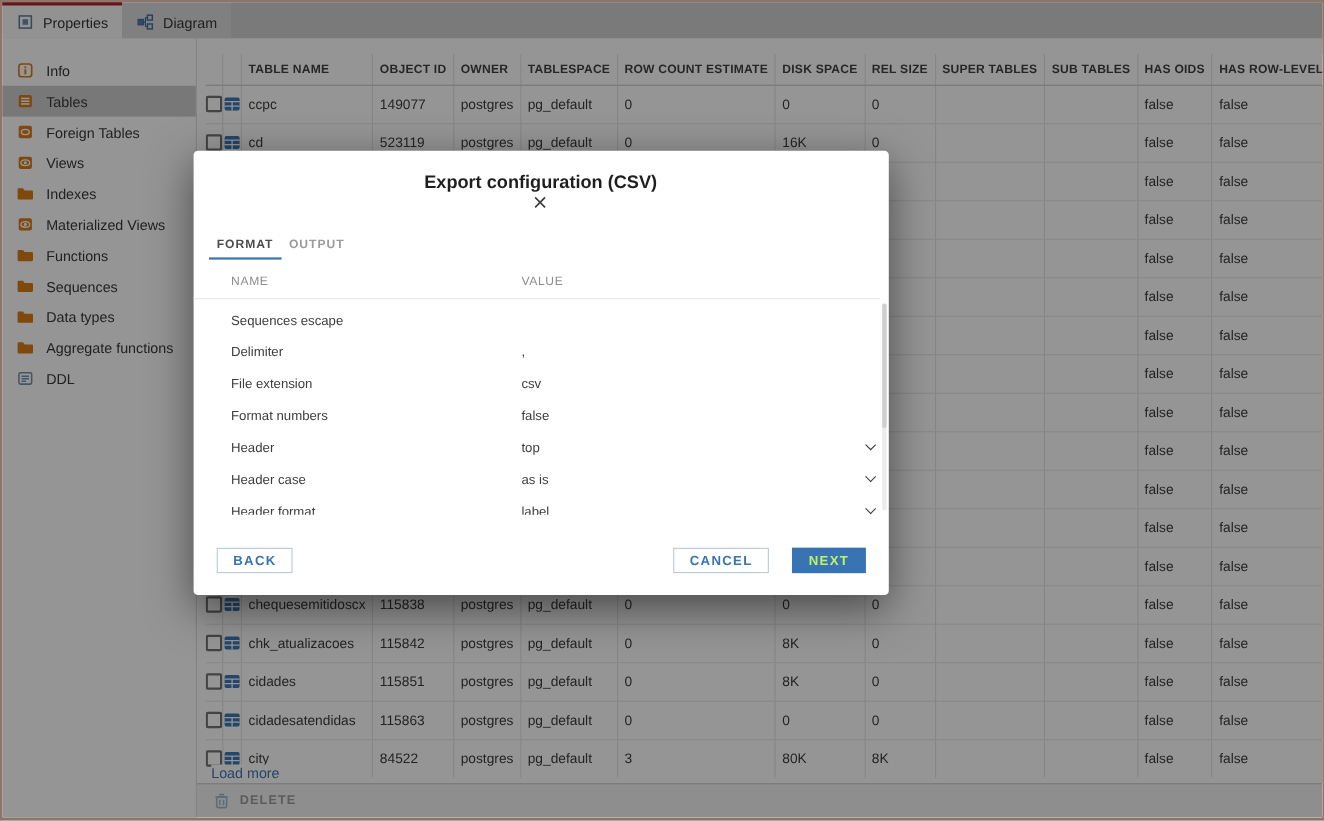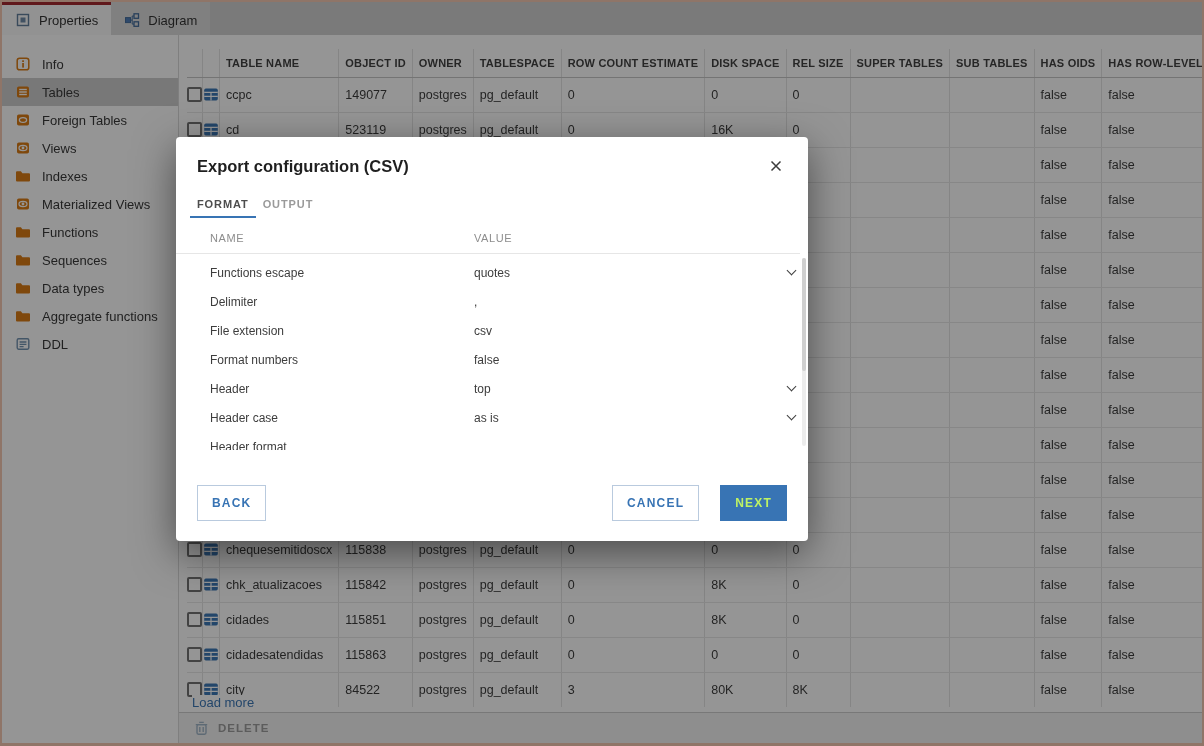--- a/index.html
+++ b/index.html
@@ -48,42 +48,42 @@
   
   .footer { height:31px; flex:none; background:#f2f2f2; border-top:1px solid #cccccc;
             display:flex; align-items:center; gap:9px; padding-left:15px;
             color:#9b9b9b; font-size:11.5px; font-weight:bold; letter-spacing:1px; }
 
   
   .overlay { position:absolute; inset:0; background:rgba(10,10,10,0.43); z-index:40; }
   .modal { position:absolute; left:174px; top:135px; width:632px; height:404px; background:#fff;
            border-radius:4px; box-shadow:0 12px 40px rgba(0,0,0,.5); z-index:50;
            display:flex; flex-direction:column; }
-  .m-head { display:flex; justify-content:space-between; align-items:flex-end; padding:20px 22px 0 21px; }
+  .m-head { display:flex; justify-content:space-between; align-items:center; padding:20px 22px 0 21px;flex-direction:column; }
   .m-title { font-size:16.5px; font-weight:bold; color:#1f1f1f; }
   .m-close { width:18px; height:18px; cursor:pointer; }
   .m-tabs { display:flex; margin:17px 0 0 14px;align-items:center; }
   .m-tab { font-size:11px; font-weight:bold; letter-spacing:.9px; color:#9a9a9a;
            padding:5px 7px 6px; border-bottom:2px solid transparent; cursor:pointer; }
   .m-tab.active { color:#4d4d4d; border-bottom-color:var(--accent,#3874b4); }
   .m-ghead { display:flex; margin:14px 8px 0 0; padding:0 0 9px 34px; border-bottom:1px solid #e6e6e6;
              font-size:11px; color:#8d8d8d; letter-spacing:.6px; }
   .m-ghead .gname { width:264px; }
   .m-body { height:196px; overflow:hidden; position:relative; padding:4px 0 0 34px; }
   .m-row { height:29px; display:flex; align-items:center; font-size:12px; color:#3d3d3d; }
   .m-row .rname { width:264px; flex:none; }
   .m-rval { flex:1; display:flex; align-items:center; justify-content:space-between;
             padding-right:13px; }
   .m-rval.dd { cursor:pointer; }
   .chev { width:7px; height:7px; border-right:1.6px solid #3f3f3f; border-bottom:1.6px solid #3f3f3f;
           transform:rotate(45deg); margin-top:-4px; flex:none; }
   .m-scrollbar { position:absolute; right:2px; top:4px; bottom:4px; width:4px; background:#ececec; border-radius:2px; }
   .m-thumb { position:absolute; top:0; width:100%; height:60%; background:#cfcfcf; border-radius:2px; cursor:pointer; }
   .m-foot { margin-top:auto; display:flex; align-items:center; padding:0 21px 20px; }
-  .btn { height:36px; border-radius:0; font-size:12px; font-weight:bold; letter-spacing:1.2px;
+  .btn { height:23px; border-radius:0; font-size:12px; font-weight:bold; letter-spacing:1.2px;
          display:flex; align-items:center; justify-content:center; padding:0 14px; cursor:pointer;
          font-family:inherit; }
   .btn.outline { border:1px solid #b9cade; color:var(--accent,#3874b4); background:#fff; }
   .btn.solid { background:var(--accent,#3874b4); color:#bef264; border:1px solid var(--accent,#3874b4); }
   .m-foot .spacer { flex:1; }
   .m-foot .gap { width:21px; }
 </style>
 </head>
 <body style="--accent: #3874b4; --tabred: #a3242b; --winborder: #8f7568;">
 
@@ -602,25 +602,21 @@
       <div class="m-tab active">FORMAT</div>
       <div class="m-tab">OUTPUT</div>
     </div>
   <div class="m-ghead">
     <span class="gname">NAME</span>
     <span>VALUE</span>
   </div>
   <div class="m-body">
     <div id="m-rows">
         <div class="m-row">
-          <span class="rname">Functions escape</span>
-          <span class="m-rval dd">
-            <span>quotes</span>
-            <span class="chev"></span>
-          </span>
+          <span class="rname">Sequences escape</span>
         </div>
         <div class="m-row">
           <span class="rname">Delimiter</span>
           <span class="m-rval">
             <span>,</span>
           </span>
         </div>
         <div class="m-row">
           <span class="rname">File extension</span>
           <span class="m-rval">
@@ -642,20 +638,24 @@
         </div>
         <div class="m-row">
           <span class="rname">Header case</span>
           <span class="m-rval dd">
             <span>as is</span>
             <span class="chev"></span>
           </span>
         </div>
         <div class="m-row">
           <span class="rname">Header format</span>
+          <span class="m-rval dd">
+            <span>label</span>
+            <span class="chev"></span>
+          </span>
         </div>
       </div>
     <div class="m-scrollbar">
       <div class="m-thumb"></div>
     </div>
   </div>
   <div class="m-foot">
     <button class="btn outline">BACK</button>
     <span class="spacer"></span>
     <button class="btn outline">CANCEL</button>

